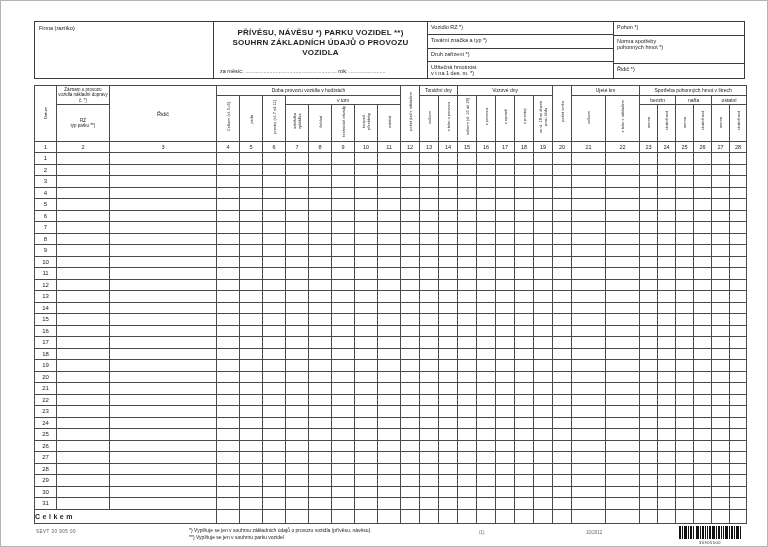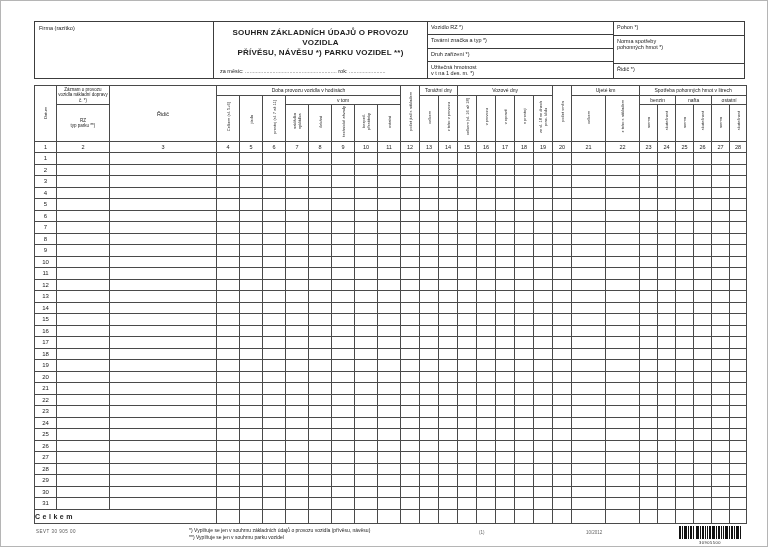--- a/index.html
+++ b/index.html
@@ -55,22 +55,22 @@
 <body>
 
 <div class="sheet">
   <div class="content">
 
     <div class="top-section">
       <div class="box firma-box">
         <span>Firma (razítko)</span>
       </div>
       <div class="box title-box">
+        <div class="title-line">PŘÍVĚSU, NÁVĚSU *) PARKU VOZIDEL **)</div>
         <div class="title-line">SOUHRN ZÁKLADNÍCH ÚDAJŮ O PROVOZU VOZIDLA</div>
-        <div class="title-line">PŘÍVĚSU, NÁVĚSU *) PARKU VOZIDEL **)</div>
         <div class="za-mesic">za měsíc: ............................................................  rok: ........................</div>
       </div>
       <div class="box info-box">
         <div class="info-left">
           <div class="info-row ib h14"><span>Vozidlo RZ *)</span></div>
           <div class="info-row ib h14"><span>Tovární značka a typ *)</span></div>
           <div class="info-row ib h14"><span>Druh zařízení *)</span></div>
           <div class="info-row hfill">
             <div>Užitečná hmotnost</div>
             <div>v t na 1 des. m. *)</div>

